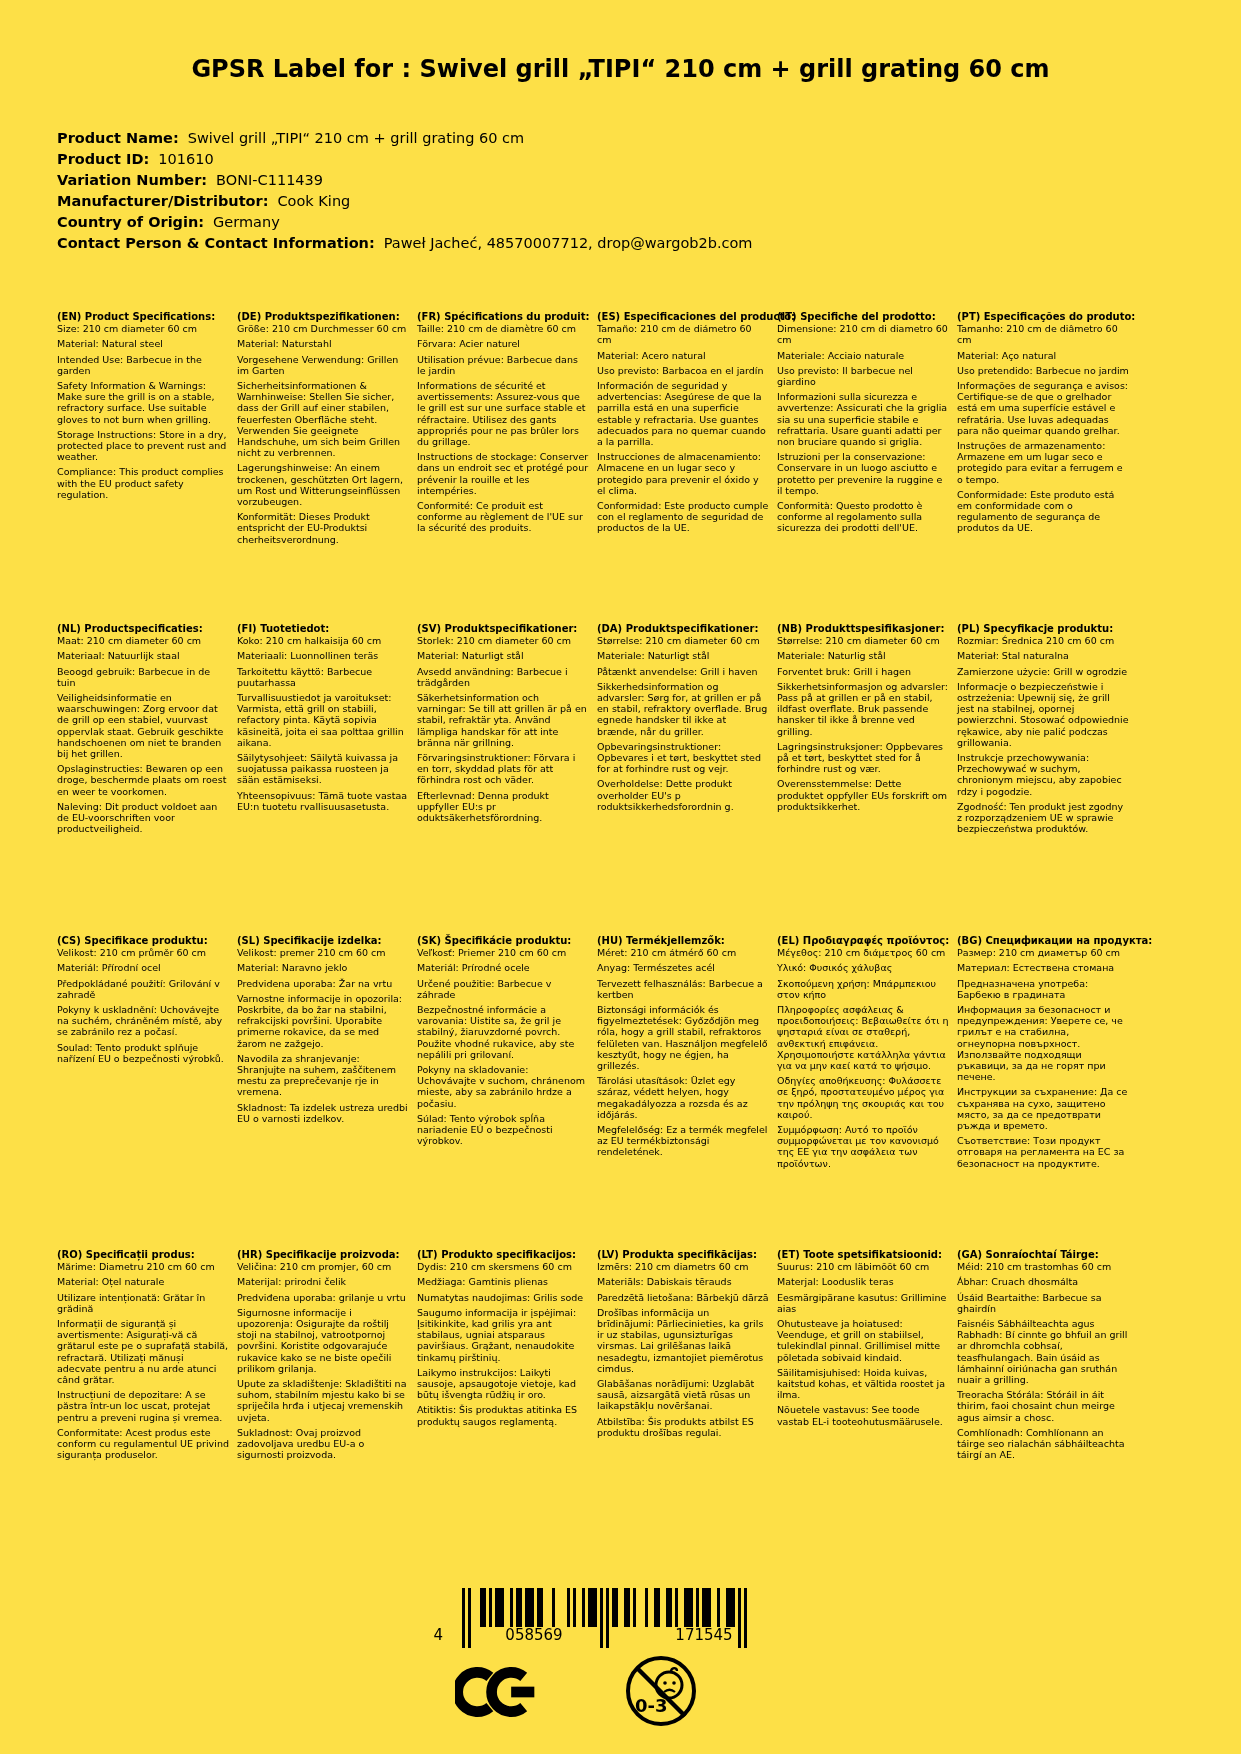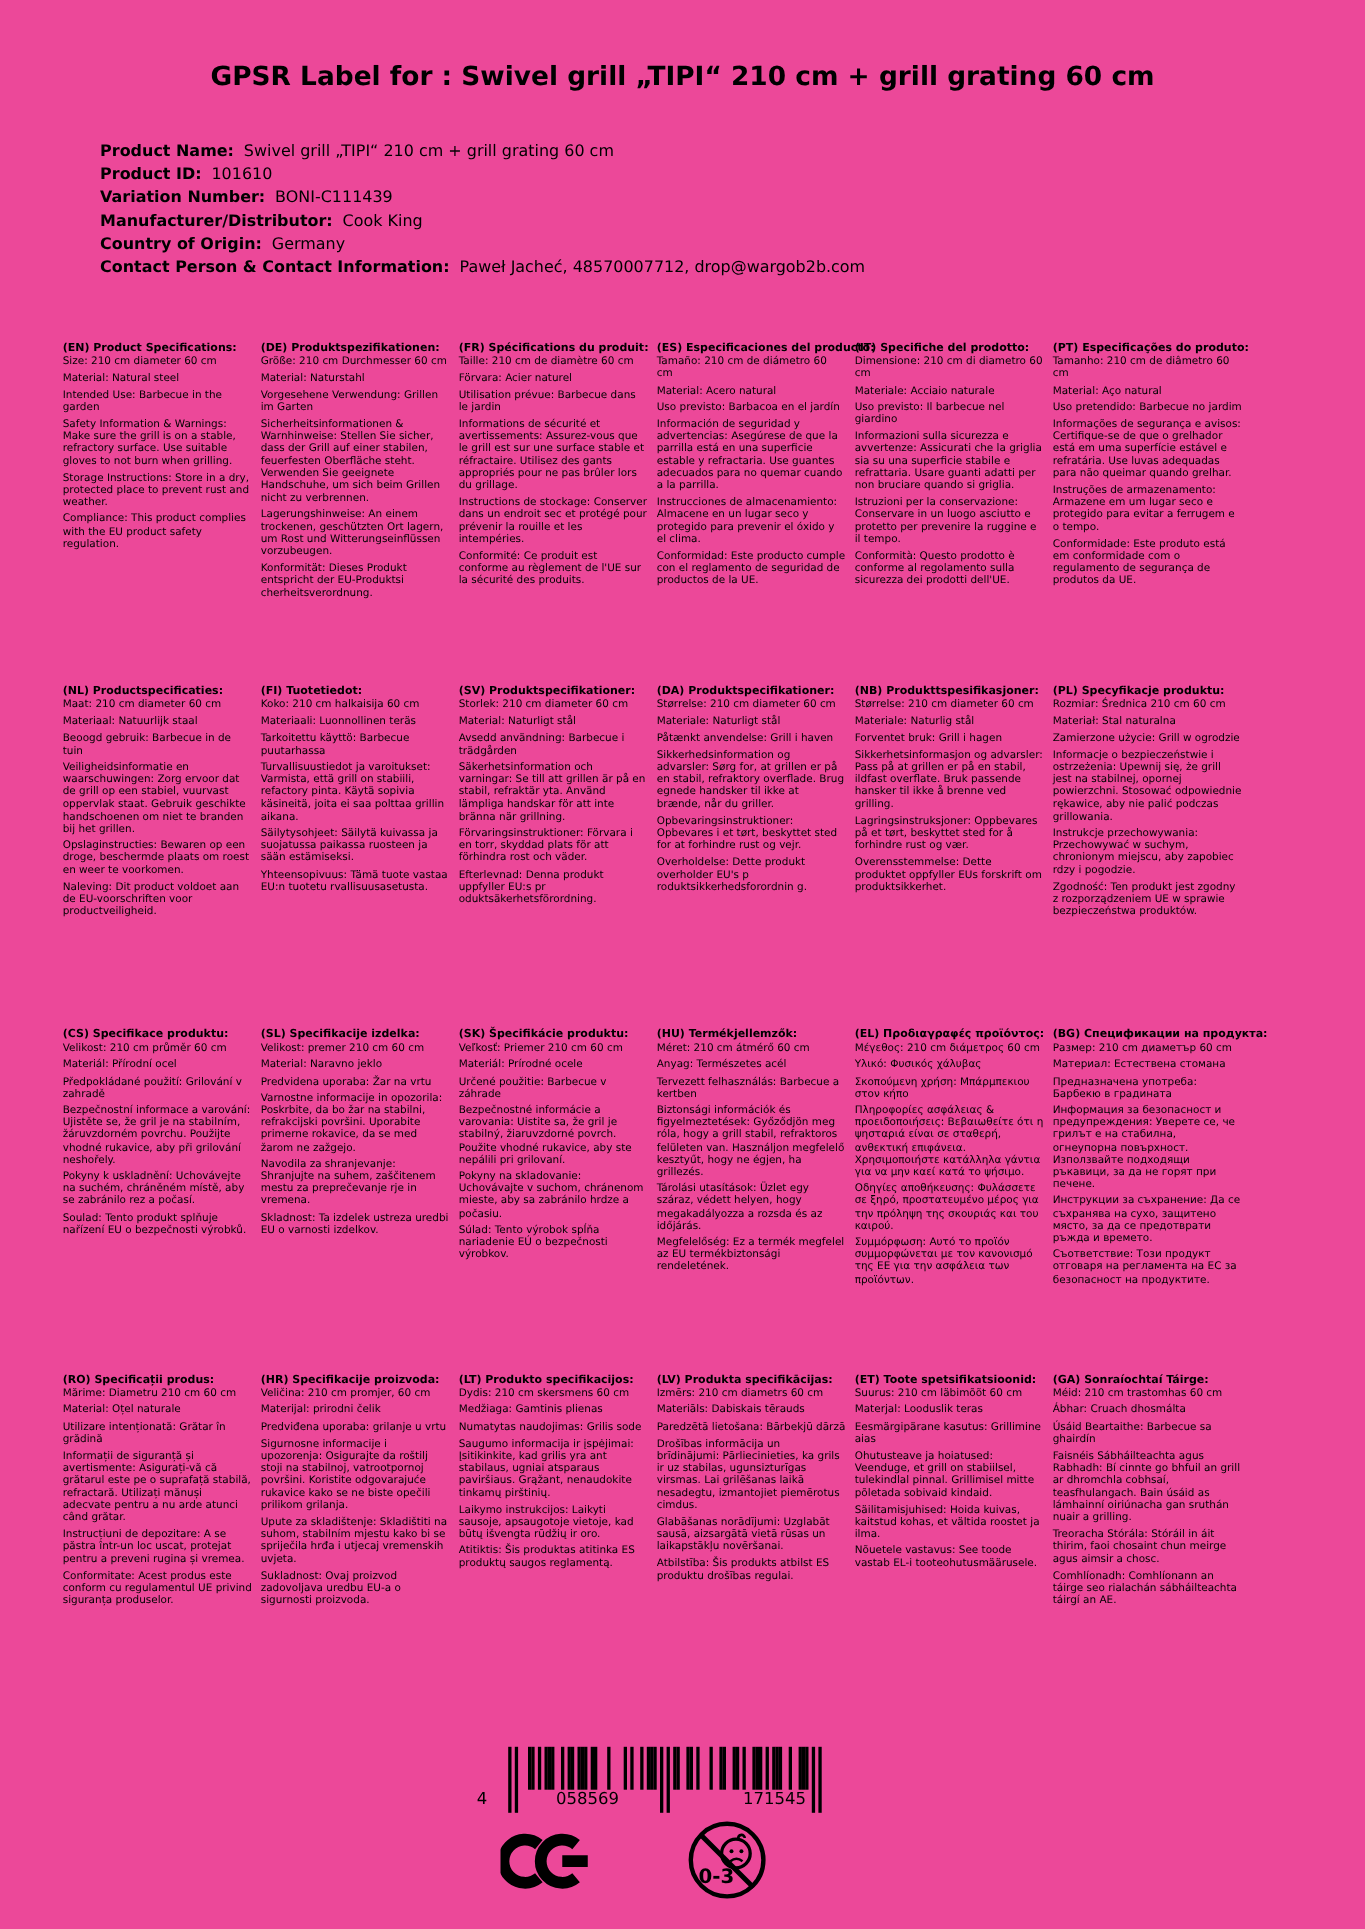--- a/index.html
+++ b/index.html
@@ -1,25 +1,25 @@
 <!DOCTYPE html>
 <html><head>
 <meta charset="utf-8">
 <style>
   html,body { margin:0; padding:0; background:#ffffff; }
   .page {
-    position:relative; width:1241px; height:1754px; background:#ec4899;
+    position:relative; width:1241px; height:1754px; background:#fde047;
     font-family:"DejaVu Sans", sans-serif; color:#000; overflow:hidden;
   }
   .title {
     position:absolute; top:55px; left:0; width:100%;
     text-align:center; font-size:24px; font-weight:bold; margin:0;
   }
   .product-info { position:absolute; left:57px; top:128px; font-size:14.5px; }
-  .field { height:21px; line-height:21px; white-space:nowrap;margin-left:34px; }
+  .field { height:21px; line-height:21px; white-space:nowrap; }
   .flabel { font-weight:bold; }
   .fvalue { margin-left:9px; }
   .spec-grid {
     position:absolute; left:57px; top:311px;
     display:grid; grid-template-columns:repeat(6,172px); column-gap:8px;
     grid-template-rows:312px 312px 314px auto;
   }
   .block { font-size:9.5px; line-height:11.2px; }
   .bheading { font-weight:bold; font-size:10px; white-space:nowrap; margin:0 0 1px 0; }
   .bpara { margin:0 0 4px 0; }
@@ -184,21 +184,20 @@
         <p class="bpara">Informacje o bezpieczeństwie i ostrzeżenia: Upewnij się, że grill jest na stabilnej, opornej powierzchni. Stosować odpowiednie rękawice, aby nie palić podczas grillowania.</p>
         <p class="bpara">Instrukcje przechowywania: Przechowywać w suchym, chronionym miejscu, aby zapobiec rdzy i pogodzie.</p>
         <p class="bpara">Zgodność: Ten produkt jest zgodny z rozporządzeniem UE w sprawie bezpieczeństwa produktów.</p>
       </div>
 
   <div class="block">
     <div class="bheading">(CS) Specifikace produktu:</div>
   <p class="bpara">Velikost: 210 cm průměr 60 cm</p>
         <p class="bpara">Materiál: Přírodní ocel</p>
         <p class="bpara">Předpokládané použití: Grilování v zahradě</p>
-        <p class="bpara">Bezpečnostní informace a varování: Ujistěte se, že gril je na stabilním, žáruvzdorném povrchu. Použijte vhodné rukavice, aby při grilování neshořely.</p>
         <p class="bpara">Pokyny k uskladnění: Uchovávejte na suchém, chráněném místě, aby se zabránilo rez a počasí.</p>
         <p class="bpara">Soulad: Tento produkt splňuje nařízení EU o bezpečnosti výrobků.</p>
       </div>
 
   <div class="block">
     <div class="bheading">(SL) Specifikacije izdelka:</div>
   <p class="bpara">Velikost: premer 210 cm 60 cm</p>
         <p class="bpara">Material: Naravno jeklo</p>
         <p class="bpara">Predvidena uporaba: Žar na vrtu</p>
         <p class="bpara">Varnostne informacije in opozorila: Poskrbite, da bo žar na stabilni, refrakcijski površini. Uporabite primerne rokavice, da se med žarom ne zažgejo.</p>

